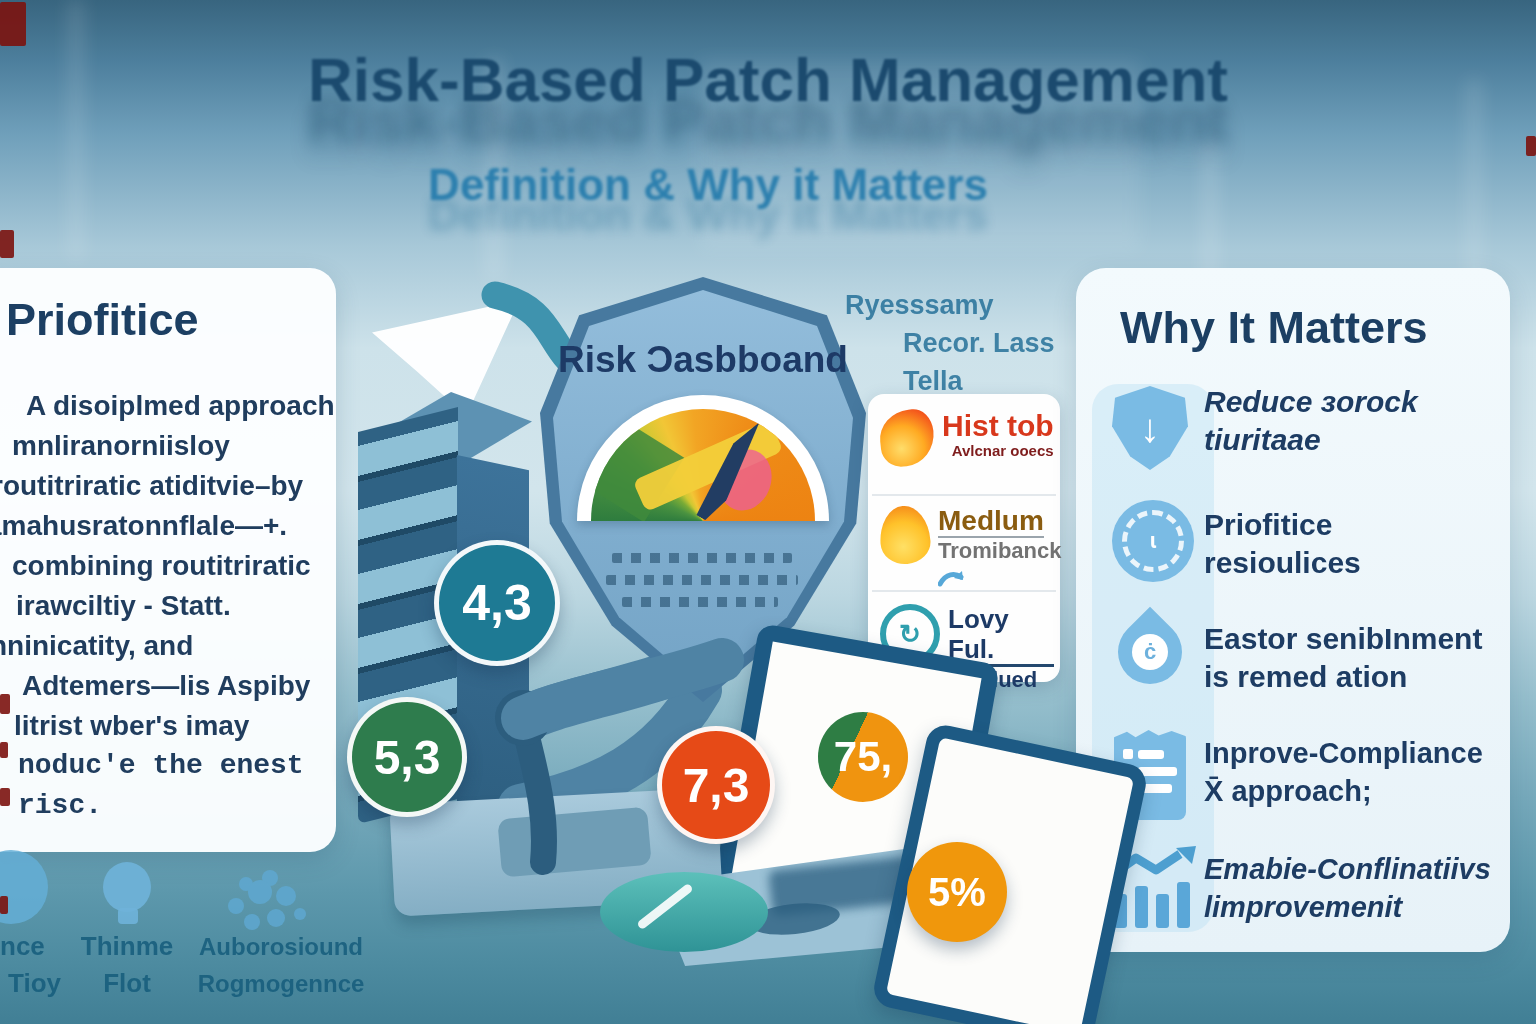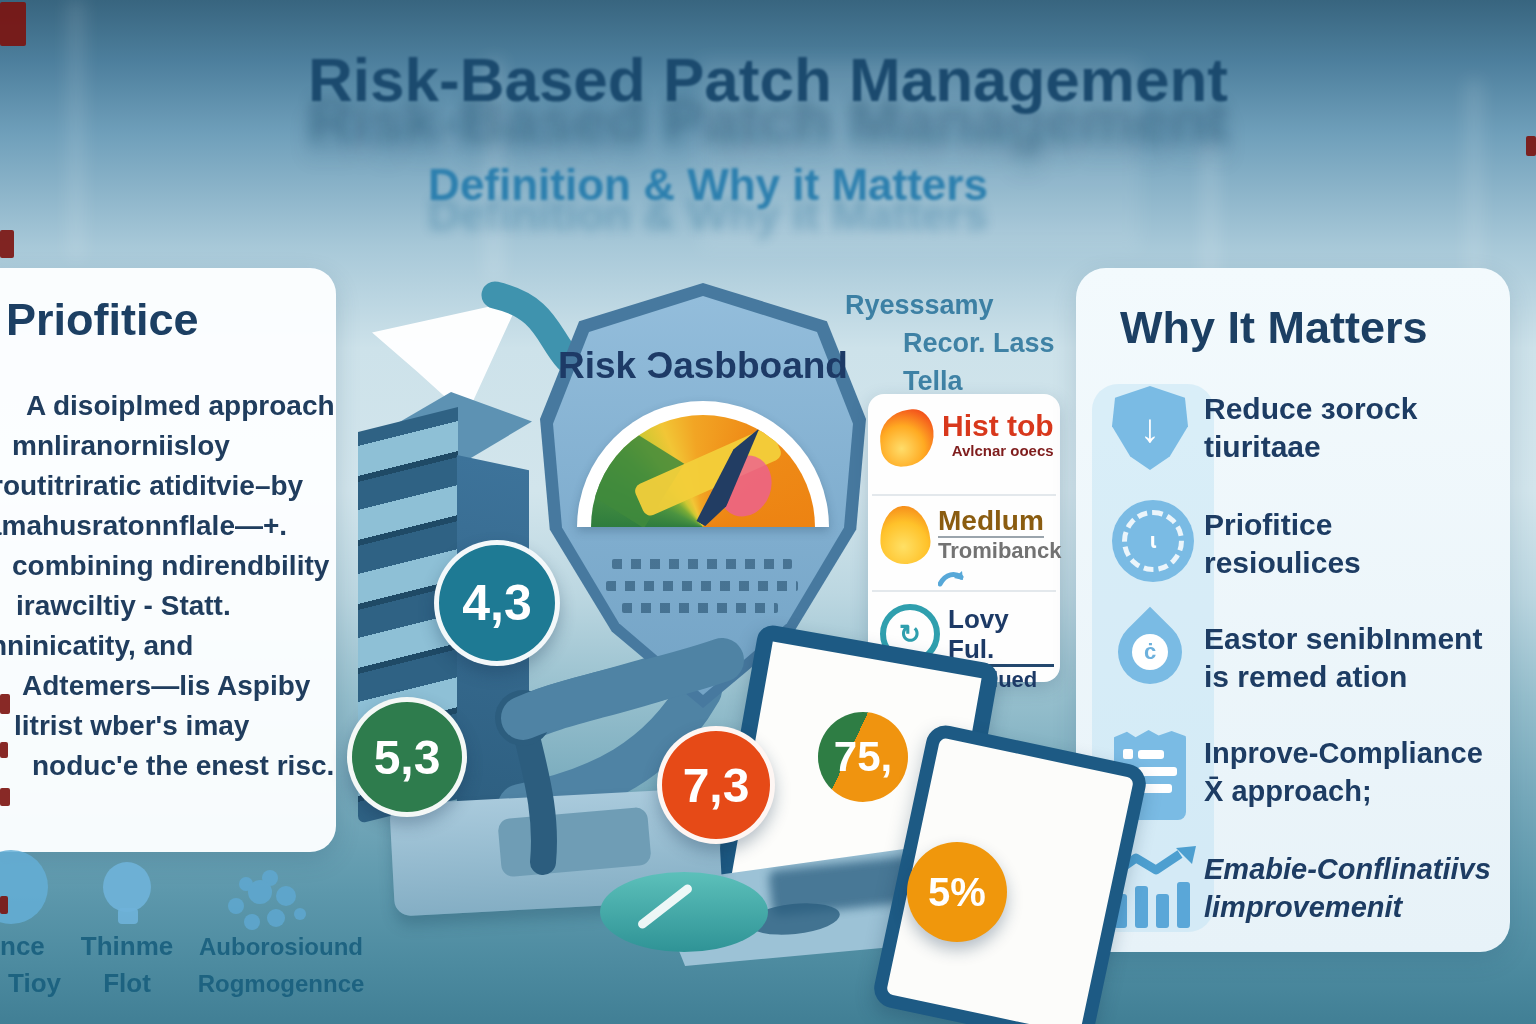--- a/index.html
+++ b/index.html
@@ -21,23 +21,23 @@
   .def-lines{position:absolute;left:36px;top:118px;width:330px;font-size:28px;font-weight:600;color:#203d5e;line-height:40px;}
   .def-lines>div:nth-child(1){margin-left:18px;}
   .def-lines>div:nth-child(2){margin-left:4px;}
   .def-lines>div:nth-child(3){margin-left:-16px;}
   .def-lines>div:nth-child(4){margin-left:-22px;}
   .def-lines>div:nth-child(5){margin-left:4px;}
   .def-lines>div:nth-child(6){margin-left:8px;}
   .def-lines>div:nth-child(7){margin-left:-18px;}
   .def-lines>div:nth-child(8){margin-left:14px;}
   .def-lines>div:nth-child(9){margin-left:6px;}
-  .def-lines>div:nth-child(10){margin-left:24px;}
-  
-  .shield-wrap{left:540px;top:283px;width:326px;height:425px;}
+  .def-lines>div:nth-child(10){margin-left:10px;font-family:Liberation Mono, monospace;}
+  
+  .shield-wrap{left:540px;top:277px;width:326px;height:425px;}
   .shield-outer{position:absolute;inset:0;background:#47799f;
     clip-path:polygon(50% 0%,88% 9%,100% 32%,97% 58%,78% 82%,50% 100%,22% 82%,3% 58%,0% 32%,12% 9%);}
   .shield-inner{position:absolute;inset:13px;background:linear-gradient(180deg,#93bddb,#7fadce 60%,#74a4c6);
     clip-path:polygon(50% 0%,88% 9%,100% 32%,97% 58%,78% 82%,50% 100%,22% 82%,3% 58%,0% 32%,12% 9%);}
   .shield-title{position:absolute;left:0;top:62px;width:100%;text-align:center;font-size:37px;font-weight:bold;color:#1d3a66;}
   .gauge{position:absolute;left:37px;top:118px;width:252px;height:126px;background:#fff;
     border-radius:252px 252px 0 0;box-shadow:0 4px 10px rgba(20,50,80,.25);}
   .gauge-seg{position:absolute;left:14px;top:14px;width:224px;height:112px;border-radius:224px 224px 0 0;overflow:hidden;
     background:conic-gradient(from 270deg at 50% 100%, #2e7c3e 0deg,#4b9340 25deg,#79ab36 42deg,#cdc832 55deg,#f2c636 68deg,#f2a524 85deg,#ef8d18 115deg,#ed8312 180deg);}
   .gauge-patch-green{position:absolute;left:14px;top:26px;width:64px;height:76px;background:#3f8a3c;opacity:.85;transform:rotate(32deg);}
@@ -241,37 +241,37 @@
     <div class="disc-slash"></div>
   </div>
 
   <div class="abs def-card">
     <div class="def-heading">Priofitice</div>
     <div class="def-lines">
       <div>A disoiplmed approach</div>
       <div>mnliranorniisloy</div>
       <div>routitriratic atiditvie–by</div>
       <div>amahusratonnflale—+.</div>
-      <div>combining ndirendbility</div>
+      <div>combining routitriratic</div>
       <div>irawciltiy - Statt.</div>
       <div>nninicatity, and</div>
       <div>Adtemers—lis Aspiby</div>
       <div>litrist wber's imay</div>
       <div>noduc'e the enest risc.</div>
     </div>
   </div>
 
   <div class="abs why-panel">
     <div class="why-heading">Why It Matters</div>
     <div class="icon-strip"></div>
 
     <div class="wicon wshield" style="top:118px;">
       <span>↓</span>
     </div>
-    <div class="why-item-text" style="top:122px;">
+    <div class="why-item-text" style="top:115px;font-style:italic;">
       <div>Reduce ɜorock</div>
       <div>tiuritaae</div>
     </div>
 
     <div class="wicon wcoin" style="top:232px;">
       <div class="wcoin-ring">
           <span>ɩ</span>
         </div>
     </div>
     <div class="why-item-text" style="top:238px;">

